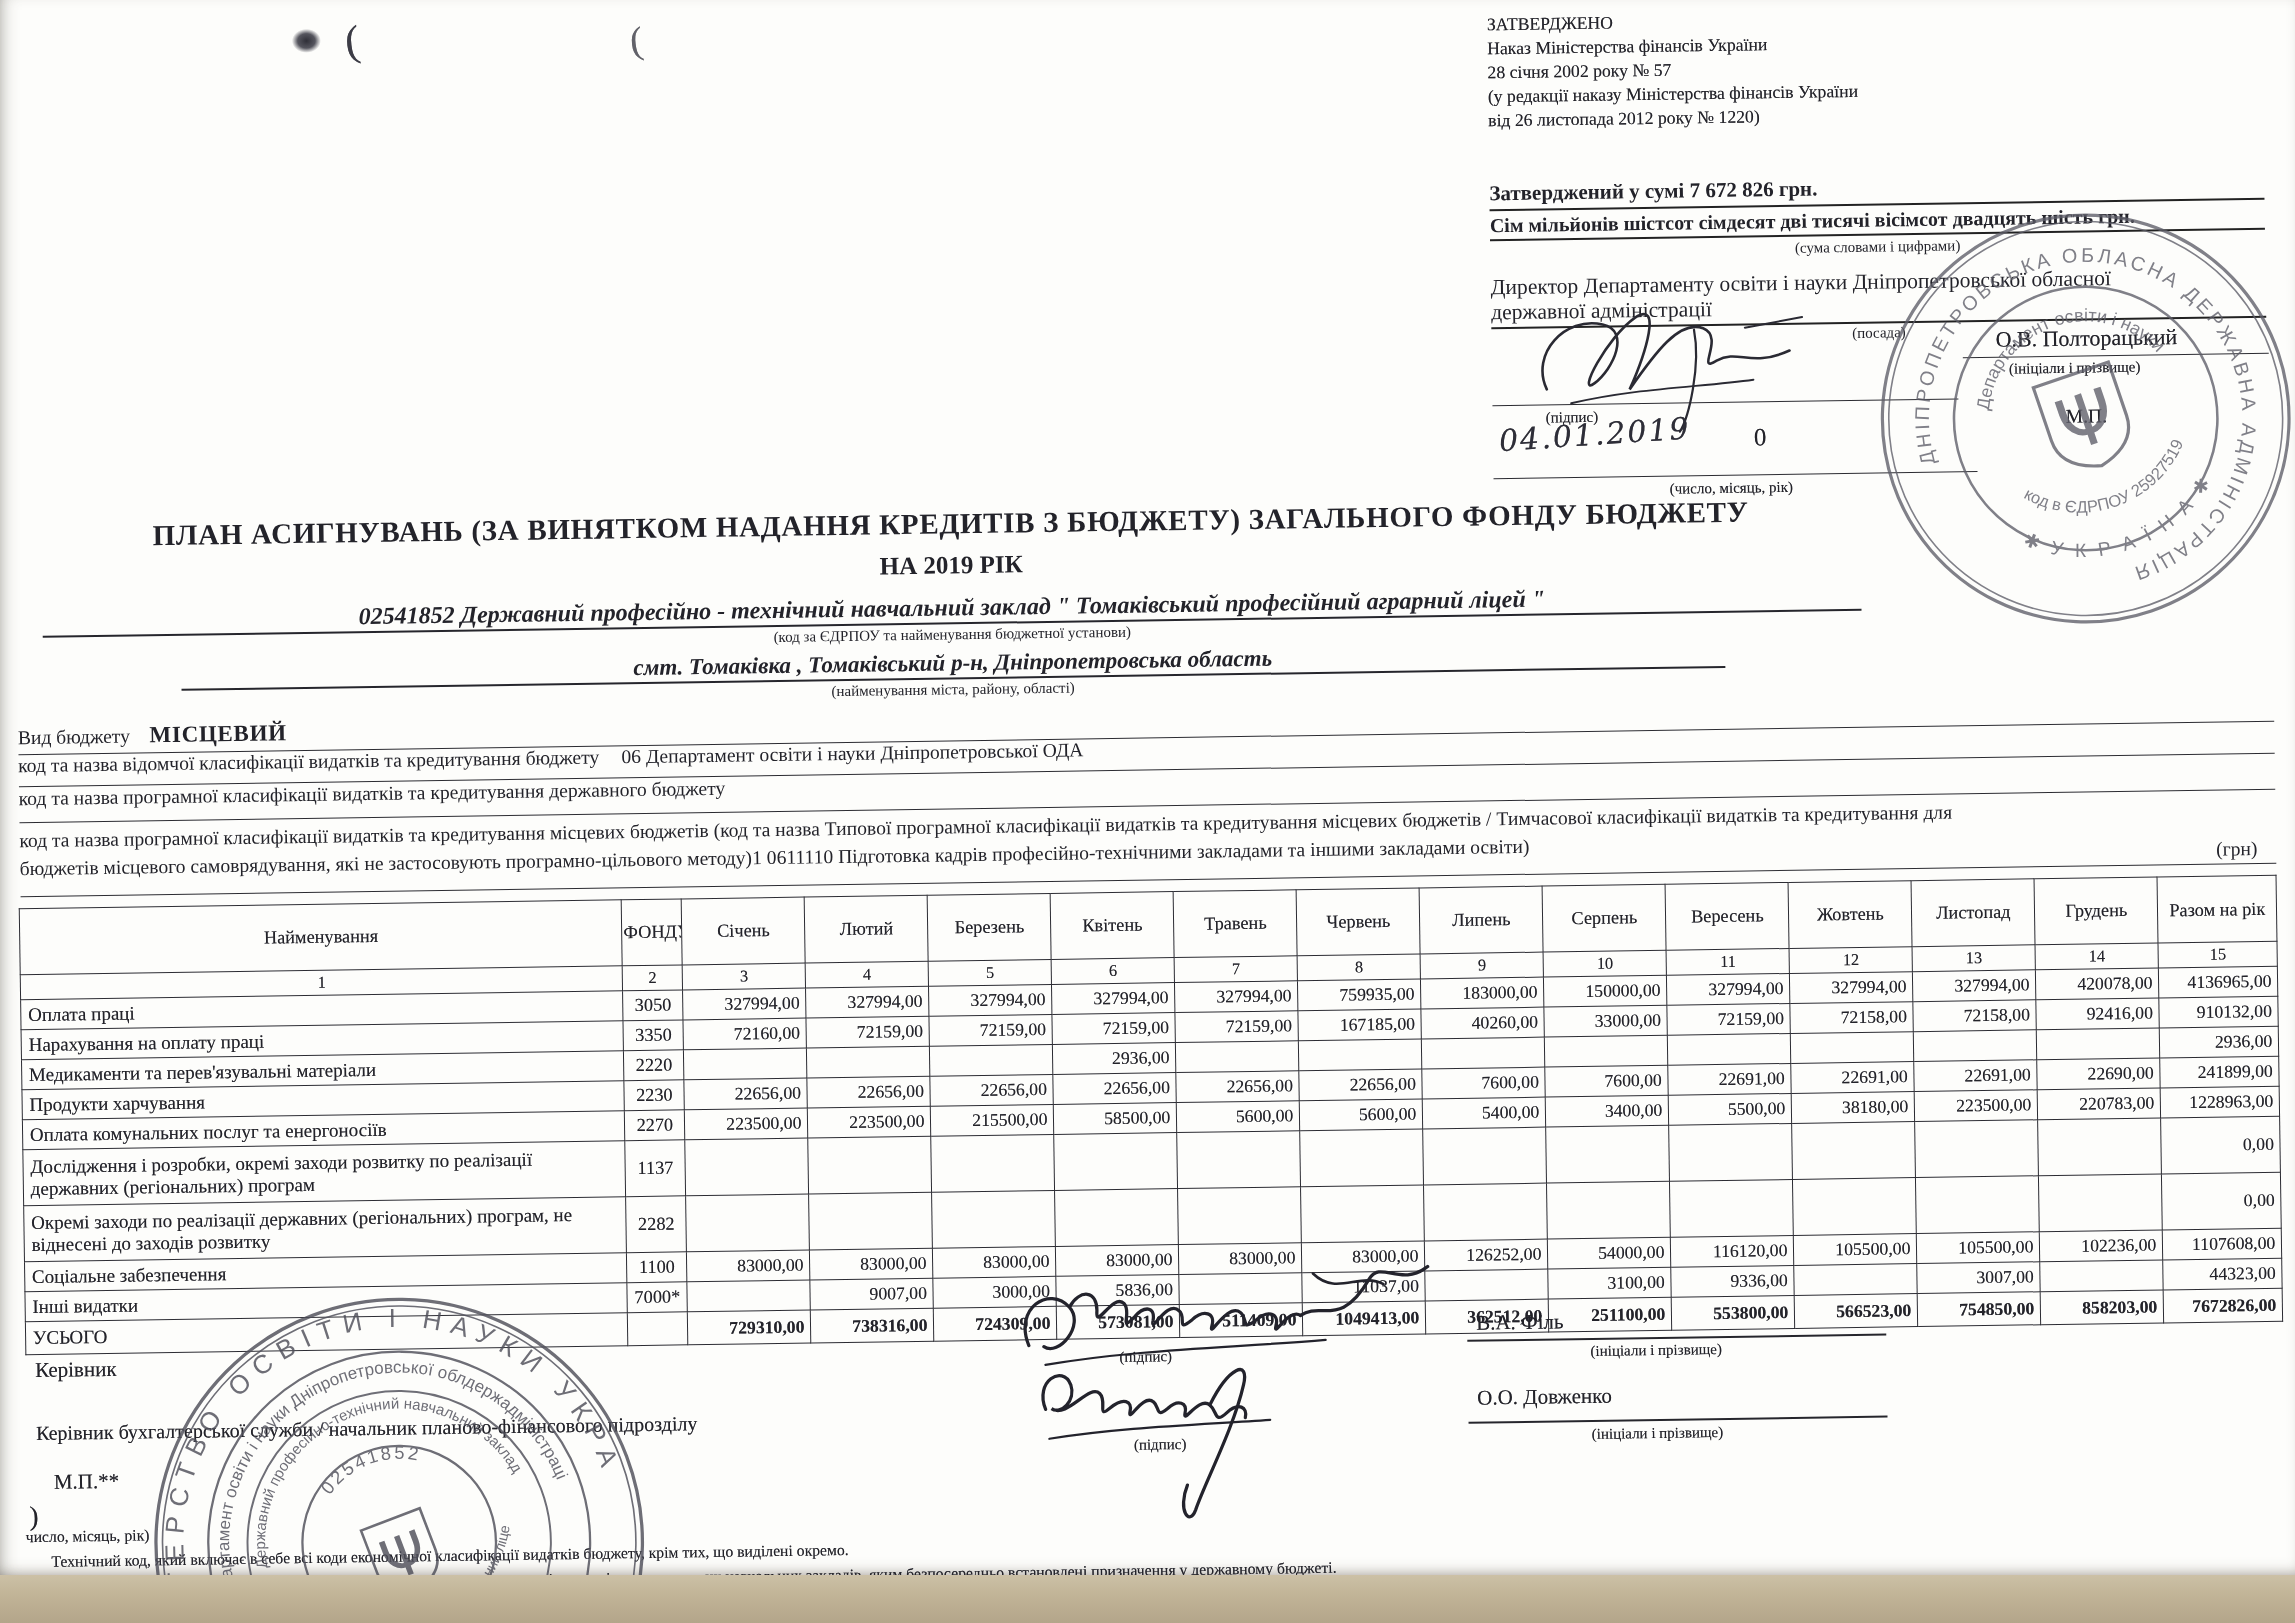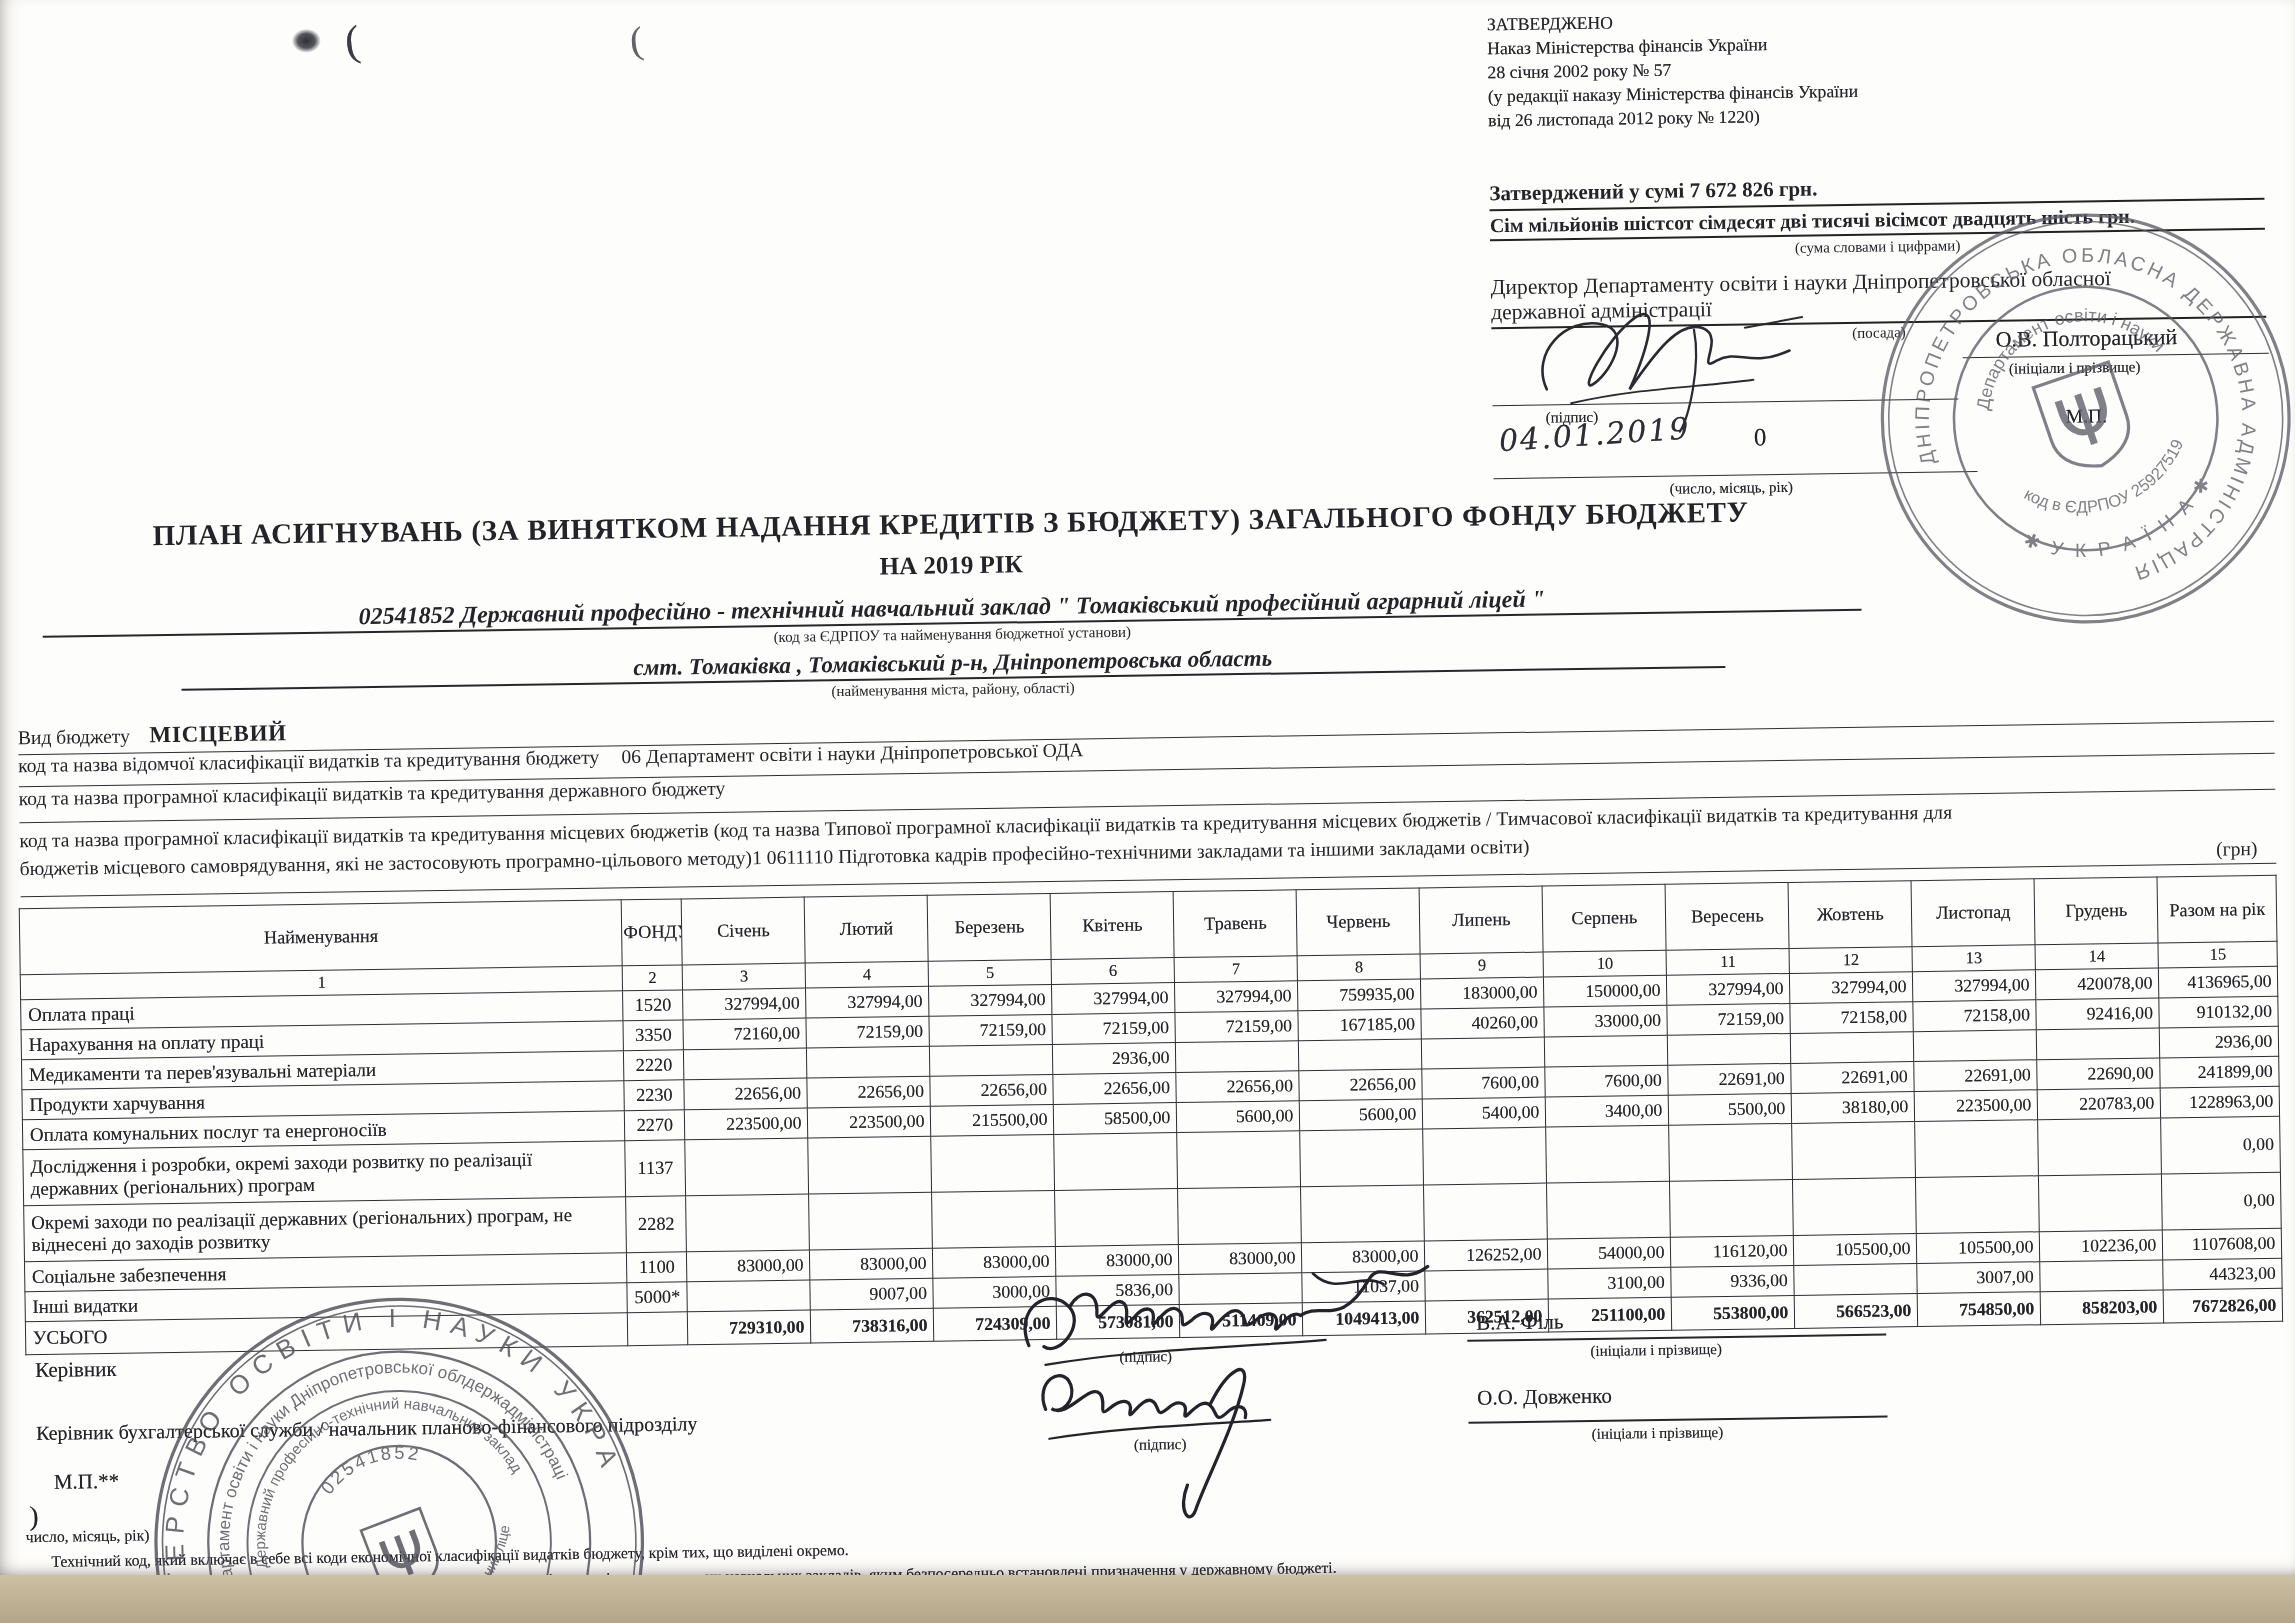--- a/index.html
+++ b/index.html
@@ -222,21 +222,21 @@
               <td class="c-num-h">11</td>
               <td class="c-num-h">12</td>
               <td class="c-num-h">13</td>
               <td class="c-num-h">14</td>
               <td class="c-num-h">15</td>
             </tr>
           </thead>
       <tbody>
             <tr class="drow">
               <td class="c-namecell">Оплата праці</td>
-              <td class="c-kekvcell">1520</td>
+              <td class="c-kekvcell">3050</td>
               <td class="c-val">327994,00</td>
               <td class="c-val">327994,00</td>
               <td class="c-val">327994,00</td>
               <td class="c-val">327994,00</td>
               <td class="c-val">327994,00</td>
               <td class="c-val">759935,00</td>
               <td class="c-val">183000,00</td>
               <td class="c-val">150000,00</td>
               <td class="c-val">327994,00</td>
               <td class="c-val">327994,00</td>
@@ -358,21 +358,21 @@
               <td class="c-val">126252,00</td>
               <td class="c-val">54000,00</td>
               <td class="c-val">116120,00</td>
               <td class="c-val">105500,00</td>
               <td class="c-val">105500,00</td>
               <td class="c-val">102236,00</td>
               <td class="c-val c-tot">1107608,00</td>
             </tr>
             <tr class="drow">
               <td class="c-namecell">Інші видатки</td>
-              <td class="c-kekvcell">5000*</td>
+              <td class="c-kekvcell">7000*</td>
               <td class="c-val"></td>
               <td class="c-val">9007,00</td>
               <td class="c-val">3000,00</td>
               <td class="c-val">5836,00</td>
               <td class="c-val"></td>
               <td class="c-val">11037,00</td>
               <td class="c-val"></td>
               <td class="c-val">3100,00</td>
               <td class="c-val">9336,00</td>
               <td class="c-val"></td>

